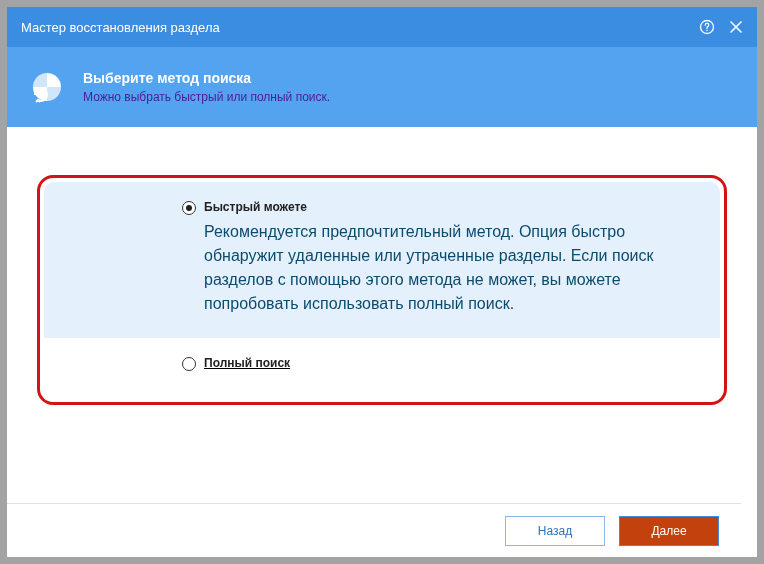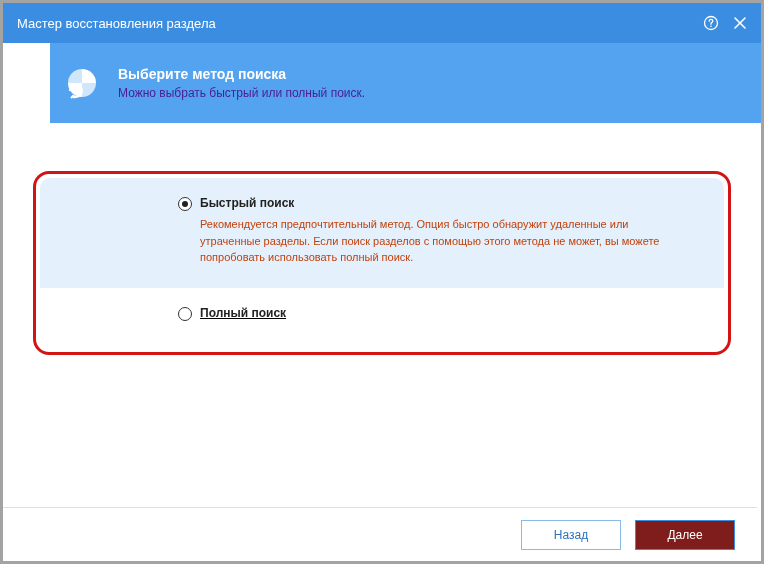--- a/index.html
+++ b/index.html
@@ -7,43 +7,42 @@
     font-family: "Segoe UI", Tahoma, Arial, sans-serif;
     background: #fff;
     width: 764px;
     height: 564px;
     overflow: hidden;
   }
   .window {
     width: 764px;
     height: 564px;
     background: #fff;
-    border: 3px solid #a3a3a3;
+    border: 7px solid #a3a3a3;
     position: relative;
   }
   .titlebar {
     height: 40px;
     background: #3a8de0;
     display: flex;
     align-items: center;
     padding: 0 14px;
     color: #fff;
     font-size: 13px;
   }
   .titlebar-title { flex: 1; }
   .titlebar-actions { display: flex; gap: 14px; align-items: center; }
   .titlebar-actions svg { cursor: pointer; display: block; }
   .header-band {
     height: 80px;
     background: #53a3f0;
     display: flex;
     align-items: center;
-    padding: 0 14px;
+    padding: 0 22px;
     gap: 18px;
-    margin-left: 47px;
   }
   .header-icon { width: 36px; height: 36px; flex-shrink: 0; }
   .header-text { color: #fff; }
   .header-heading { font-size: 14px; font-weight: 600; margin-bottom: 4px; }
   .header-sub { font-size: 12px; color: #4c1d95; }
   .body {
     padding: 48px 30px 0 30px;
   }
   .option-frame {
     border: 3px solid #d31414;
@@ -86,30 +85,30 @@
     border-radius: 50%;
   }
   .option-content { padding-left: 60px; }
   .option-title {
     font-size: 12px;
     font-weight: 700;
     color: #222;
     margin-bottom: 6px;
   }
   .option-desc {
-    font-size: 11px;
-    color: #c2410c;
+    font-size: 16px;
+    color: #0c4a6e;
     line-height: 1.5;
     max-width: 480px;
   }
   .footer {
     position: absolute;
     bottom: 0;
     left: 0;
-    right: 4px;
+    right: 16px;
     height: 54px;
     border-top: 1px solid #e0e0e0;
     display: flex;
     align-items: center;
     justify-content: flex-end;
     padding: 0 22px;
     gap: 14px;
   }
   .btn {
     width: 100px;
@@ -117,21 +116,21 @@
     font-size: 12px;
     border: 1px solid #88b9e8;
     background: #fff;
     color: #2c72bd;
     cursor: pointer;
     display: flex;
     align-items: center;
     justify-content: center;
   }
   .btn.primary {
-    background: #7f1d1d;
+    background: #c2410c;
     color: #fff;
     border-color: #3a8de0;
   }
 </style>
 </head>
 <body>
 
 <div class="window">
 
   <div class="titlebar">
@@ -173,21 +172,21 @@
     <div class="option-frame">
       <div class="option-inner">
 
         <div class="option-block selected">
           <div class="radio">
             <div class="radio-outer">
                 <div class="radio-dot"></div>
               </div>
           </div>
           <div class="option-content">
-            <div class="option-title">Быстрый поиск</div>
+            <div class="option-title">Быстрый можете</div>
             <div class="option-desc">Рекомендуется предпочтительный метод. Опция быстро обнаружит удаленные или утраченные разделы. Если поиск разделов с помощью этого метода не может, вы можете попробовать использовать полный поиск.</div>
           </div>
         </div>
 
         <div class="option-block unselected">
           <div class="radio">
             <div class="radio-outer"></div>
           </div>
           <div class="option-content">
             <div class="option-title">Полный поиск</div>

